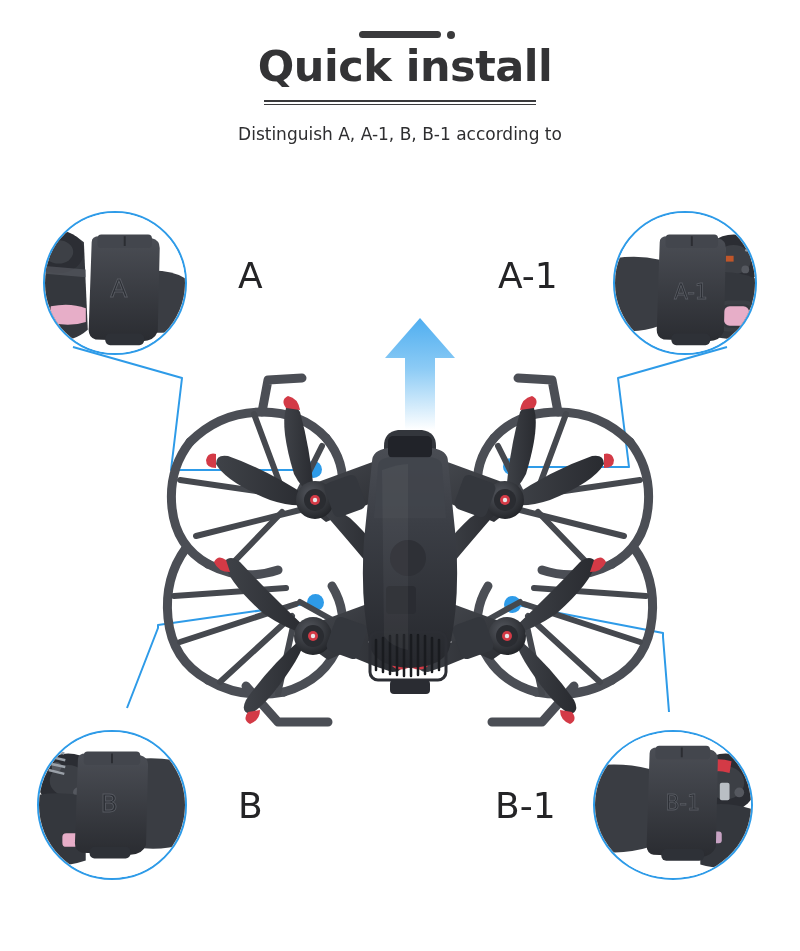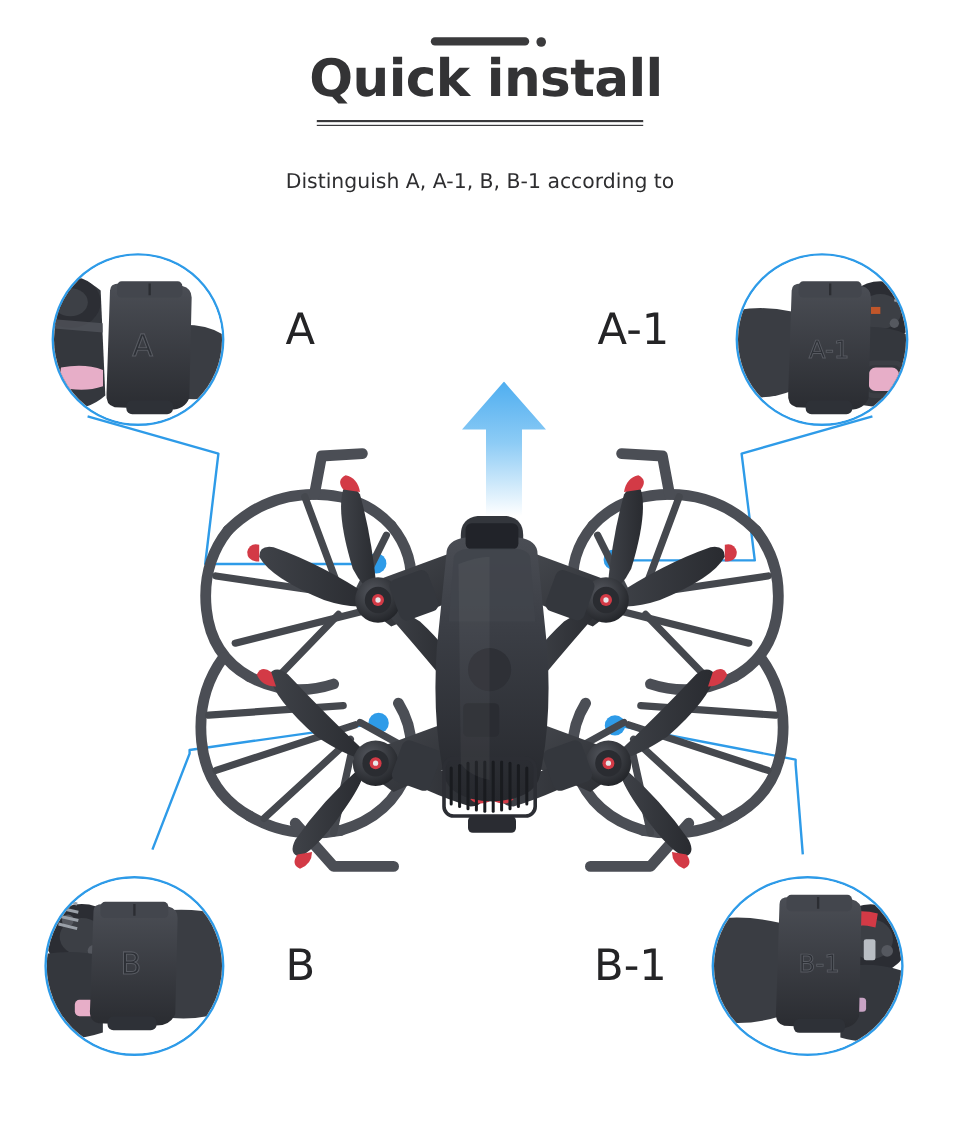--- a/index.html
+++ b/index.html
@@ -30,21 +30,21 @@
   .title-rule {
     position:absolute; left:264px; top:100px; width:272px; height:6px;
   }
   .title-rule i { display:block; background:#3a3a3c; width:100%; }
   .title-rule i.r1 { height:2px; }
   .title-rule i.gap { height:2px; background:#fff; }
   .title-rule i.r2 { height:1px; }
   .subtitle {
     position:absolute; left:100px; top:122px; width:600px;
     text-align:center; font-size:17px; color:#2e2e30;
-    line-height:1.45; font-weight:400;margin-top:18px;
+    line-height:1.45; font-weight:400;
   }
 
   
   .callout {
     position:absolute; border:2px solid #2E9BE8; border-radius:50%;
     overflow:hidden; background:#fff;
   }
   .callout .photo { position:absolute; inset:0; }
 
   #callout-a   { left:43px;  top:211px; width:144px; height:144px; }

